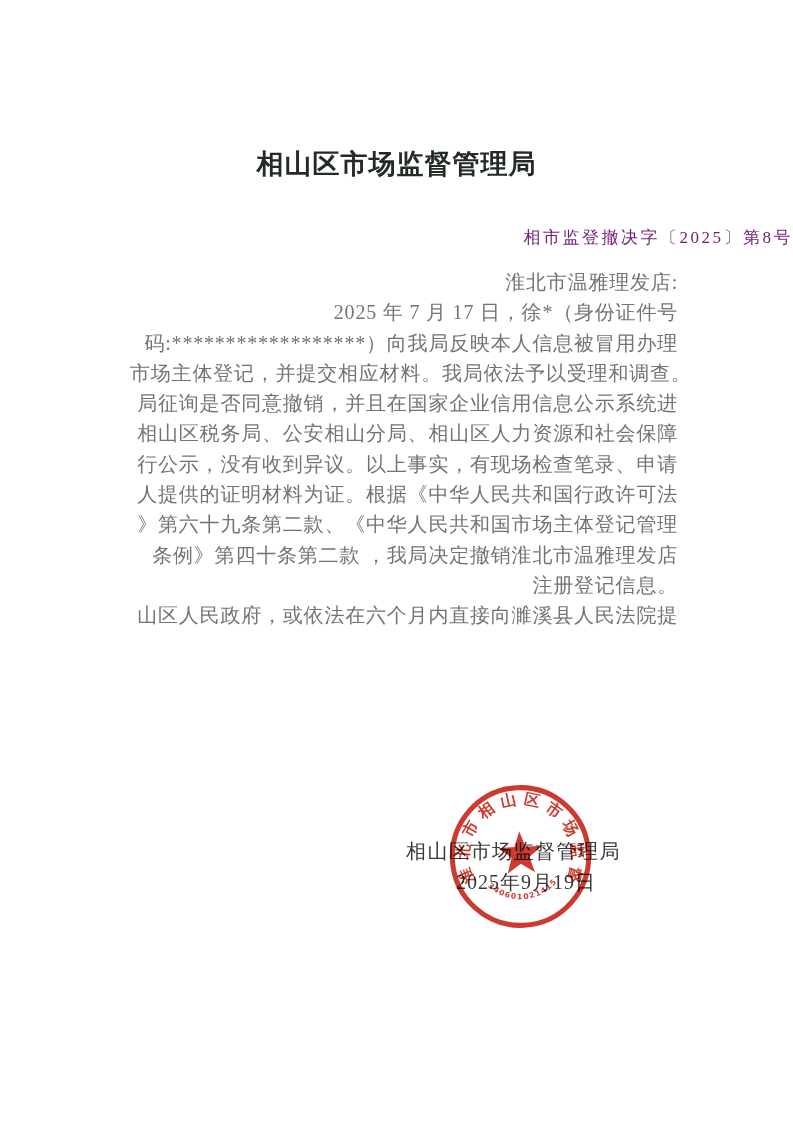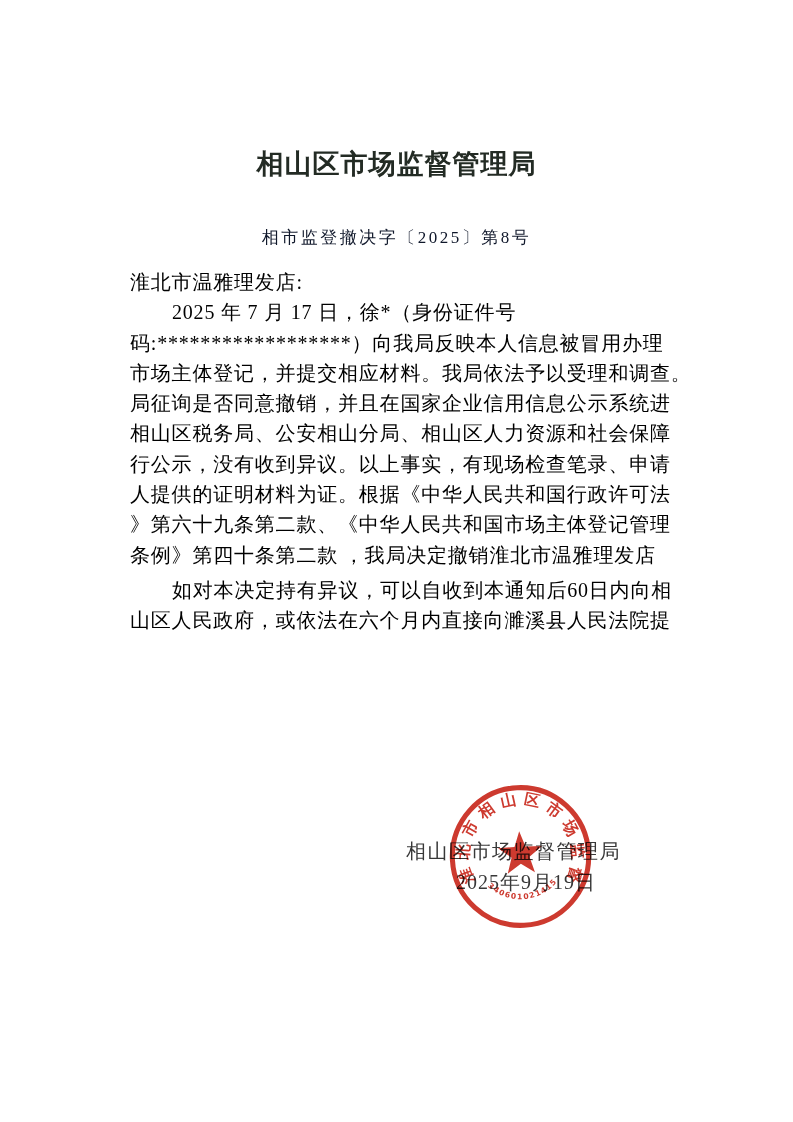--- a/index.html
+++ b/index.html
@@ -8,26 +8,26 @@
     margin:17px auto;overflow:hidden;
     font-family:"Liberation Serif","DejaVu Serif",serif;
     color:#3b3b3b;
   }
   .title-block{
     position:absolute;top:131px;left:0;width:100%;text-align:center;
     font-size:27px;font-weight:700;color:#232b24;line-height:33px;
     letter-spacing:1px;
   }
   .doc-number{
-    position:absolute;top:209px;left:0;width:100%;text-align:center;
-    font-size:17px;color:#0f172a;letter-spacing:2.5px;
+    position:absolute;top:209px;left:0;width:100%;text-align:right;
+    font-size:17px;color:#701a75;letter-spacing:2.5px;
   }
   .body-block{
     position:absolute;top:250px;left:130px;width:548px;
-    font-size:20px;line-height:30.3px;letter-spacing:0.8px;color:#000000;
+    font-size:20px;line-height:30.3px;letter-spacing:0.8px;color:#737373;text-align:right;
   }
   .bline{white-space:nowrap;}
   .indent{text-indent:2.1em;}
   .p3gap{margin-top:5px;}
   .sig-agency{
     position:absolute;top:821px;left:406px;
     font-size:20px;letter-spacing:1.5px;color:#383838;white-space:nowrap;
   }
   .sig-date{
     position:absolute;top:852px;left:456px;
@@ -58,22 +58,22 @@
     <div class="bline indent">2025 年 7 月 17 日，徐*（身份证件号</div>
     <div class="bline">码:******************）向我局反映本人信息被冒用办理</div>
     <div class="bline">市场主体登记，并提交相应材料。我局依法予以受理和调查。</div>
 
     <div class="bline">局征询是否同意撤销，并且在国家企业信用信息公示系统进</div>
     <div class="bline">相山区税务局、公安相山分局、相山区人力资源和社会保障</div>
     <div class="bline">行公示，没有收到异议。以上事实，有现场检查笔录、申请</div>
     <div class="bline">人提供的证明材料为证。根据《中华人民共和国行政许可法</div>
     <div class="bline">》第六十九条第二款、《中华人民共和国市场主体登记管理</div>
     <div class="bline">条例》第四十条第二款 ，我局决定撤销淮北市温雅理发店</div>
+    <div class="bline">注册登记信息。</div>
 
-    <div class="bline indent p3gap">如对本决定持有异议，可以自收到本通知后60日内向相</div>
     <div class="bline">山区人民政府，或依法在六个月内直接向濉溪县人民法院提</div>
   </div>
 
   <div class="sig-agency">相山区市场监督管理局</div>
   <div class="sig-date">2025年9月19日</div>
 
   <svg class="seal" viewBox="0 0 200 200" aria-hidden="true">
     <defs>
       <path id="ringPath" d="M 34.7,130.4 A 72,72 0 1 1 165.3,130.4" fill="none"></path>
       <path id="codePath" d="M 50,136 A 66,66 0 0 0 150,136" fill="none"></path>

